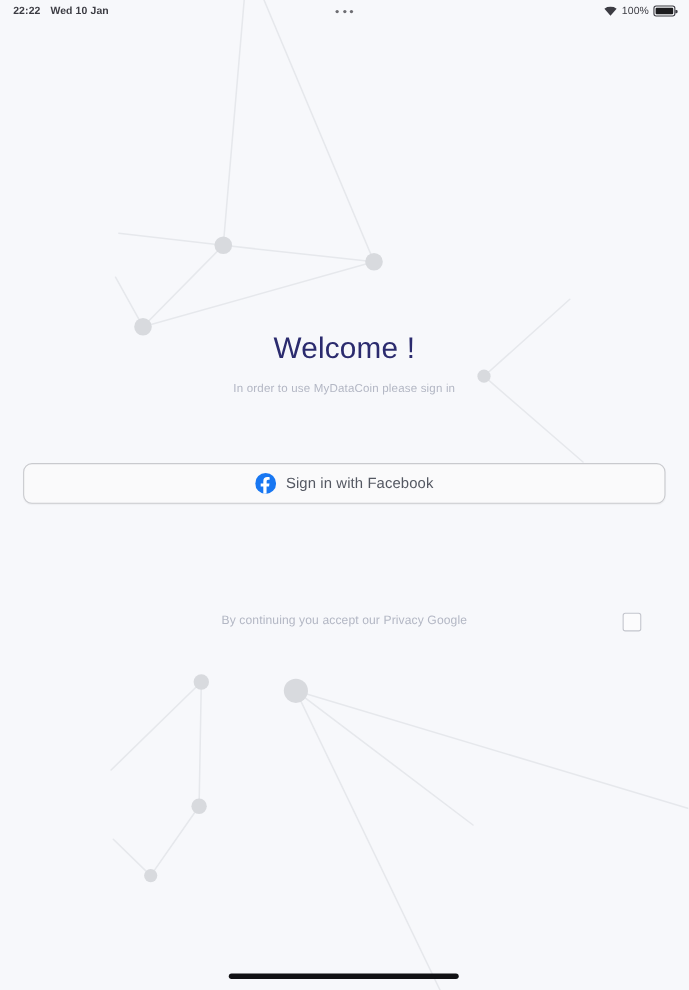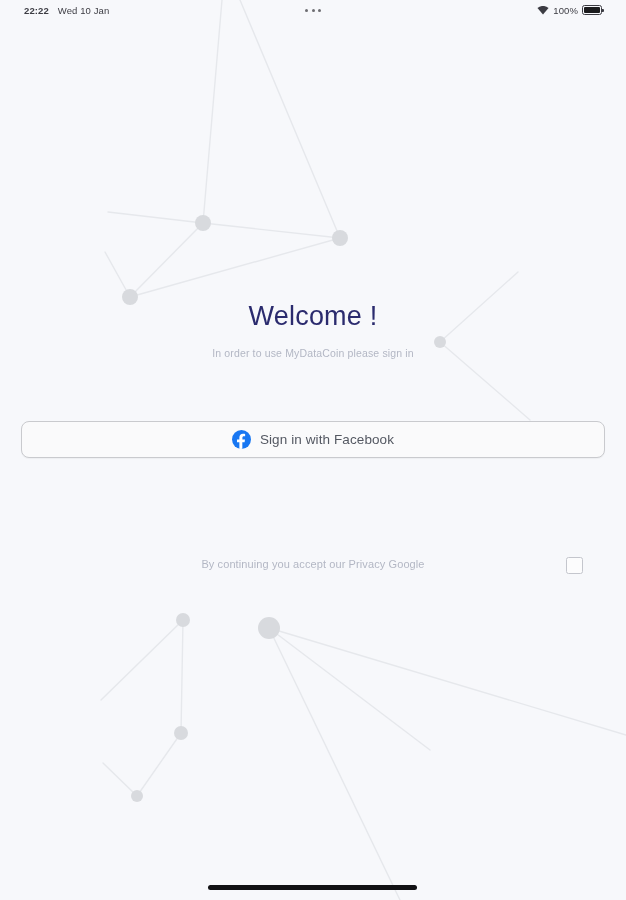--- a/index.html
+++ b/index.html
@@ -20,29 +20,29 @@
     position:absolute; left:0; top:0;
     width:626px; height:900px;
     pointer-events:none;
   }
 
   
   .statusbar {
     position:absolute; left:0; top:0;
     width:626px; height:20px;
     display:flex; align-items:center;
-    padding:0 24px;
+    padding:0 12px;
     font-size:9.5px;
     color:#3c3c43;
     letter-spacing:.1px;
     z-index:5;
   }
   .sb-left { display:flex; align-items:center; gap:9px; }
   .sb-time { font-weight:600; }
-  .sb-date { font-weight:400; }
+  .sb-date { font-weight:700; }
   .sb-center {
     position:absolute; left:0; right:0;
     display:flex; justify-content:center; align-items:center;
     pointer-events:none;
   }
   .dots { display:flex; gap:3.5px; }
   .dots i {
     display:block; width:3px; height:3px;
     border-radius:50%; background:#6d6d72;
   }

